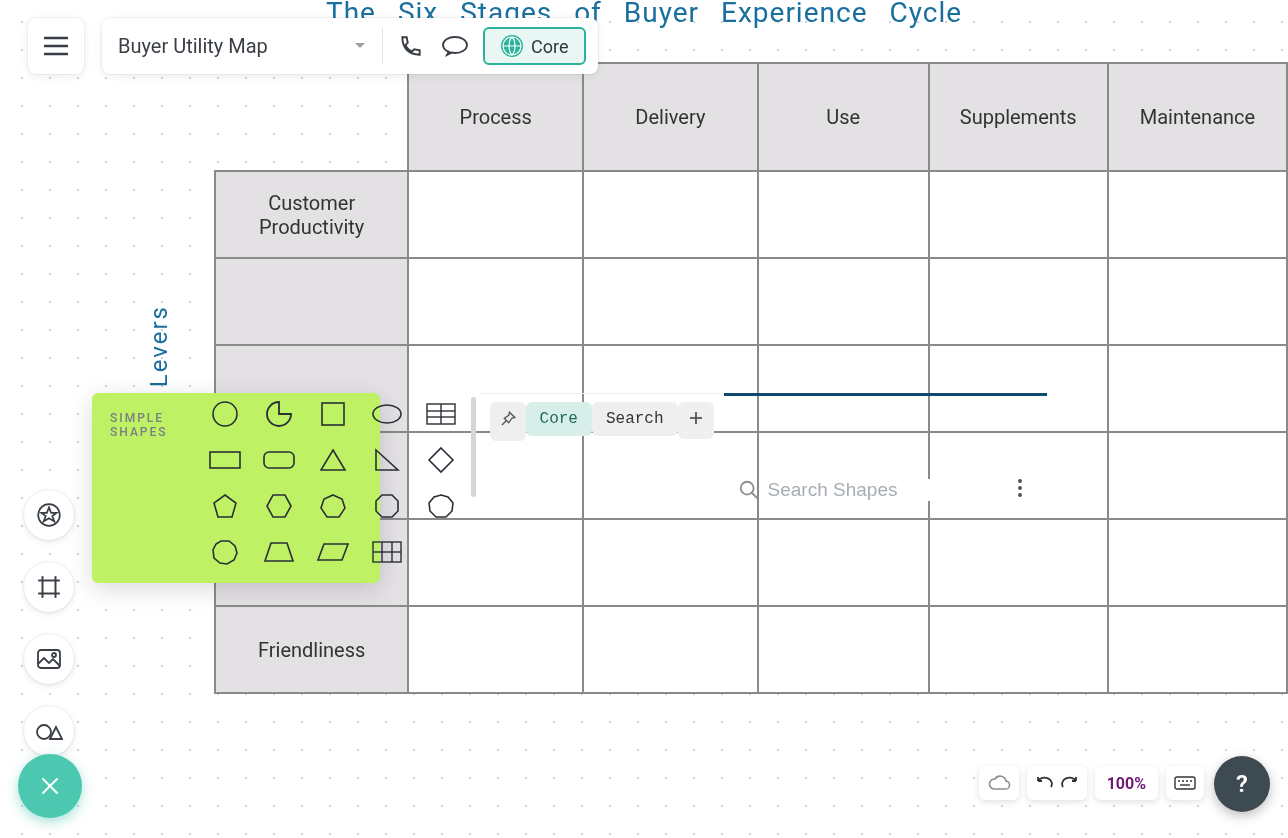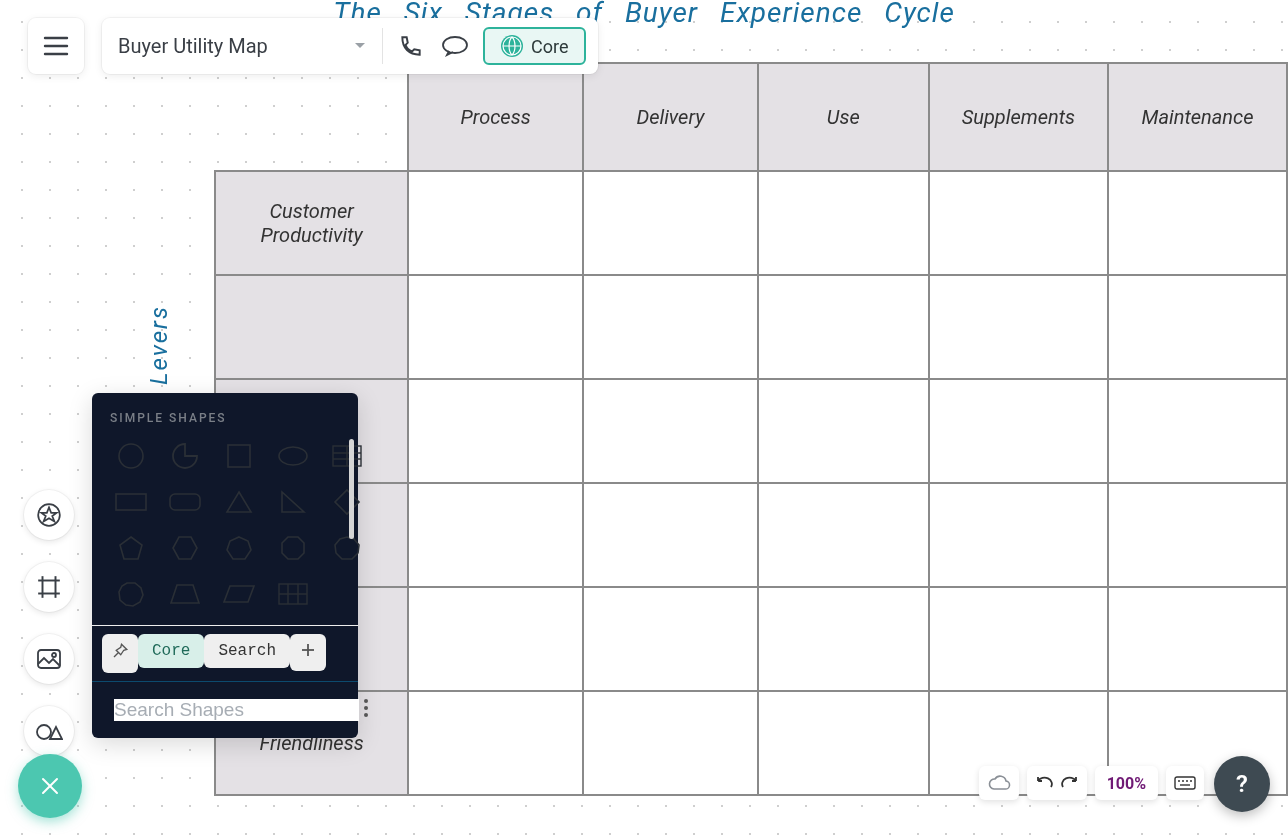--- a/index.html
+++ b/index.html
@@ -78,21 +78,21 @@
 }
 .share-btn .globe {
   width: 22px; height: 22px; border-radius: 50%;
   background: #2db39b;
   position: relative;
   display: inline-block;
 }
 
 
 .canvas-content {
-  position: absolute; inset: 0; font-style: italic;
+  position: absolute; inset: 0;
 }
 .title-top {
   position: absolute;
   top: -4px; left: 0; right: 0;
   text-align: center;
   font-size: 28px;
   color: #196f9e;
   letter-spacing: 1px;
   word-spacing: 14px;
 }
@@ -116,21 +116,21 @@
 }
 .matrix th {
   background: #e4e1e5;
   font-weight: 400;
   color: #333;
   font-size: 20px;
 }
 .matrix .corner { border: none; background: transparent; }
 .matrix thead th { height: 108px; }
 .matrix tbody th { font-size: 20px; }
-.matrix tbody th, .matrix tbody td { height: 104px; }
+.matrix tbody th, .matrix tbody td { height: 87px; }
 .matrix .rowlabel { width: 200px; padding: 0 12px; }
 .matrix col.c { width: 186px; }
 
 
 .left-rail {
   position: absolute;
   left: 24px; top: 490px;
   display: flex; flex-direction: column; gap: 22px;
 }
 .rail-btn {
@@ -151,25 +151,25 @@
   display: flex; align-items: center; justify-content: center;
   color: #fff;
   box-shadow: 0 4px 12px rgba(76,199,176,0.5);
   cursor: pointer;
 }
 
 
 .shapes-panel {
   position: absolute;
   left: 92px; top: 393px;
-  width: 266px;
-  background: #0f172a;
+  width: 288px;
+  background: #bef264;
   border-radius: 6px;
   box-shadow: 0 6px 24px rgba(0,0,0,0.15);
-  display: flex; flex-direction: column;
+  display: flex; flex-direction: row;
 }
 .panel-header {
   font-size: 12px;
   letter-spacing: 2px;
   color: #7a7f87;
   padding: 18px 18px 10px 18px;
   font-weight: 500;
 }
 .shape-scroll {
   position: relative;
@@ -205,21 +205,21 @@
   font-size: 16px;
   color: #333;
   background: #efefef;
   cursor: pointer;
 }
 .chip.active { background: #d8efe9; color: #1f6a59; }
 .chip.square { width: 36px; padding: 8px 0; text-align: center; }
 .search-row {
   display: flex; align-items: center;
   padding: 12px 14px;
-  border-top: 1px solid #0c4a6e;
+  border-top: 3px solid #0c4a6e;
 }
 .search-row input {
   border: none; outline: none;
   font-size: 19px;
   flex: 1;
   color: #333;
 }
 .search-row input::placeholder { color: #a7adb4; }
 .more-dots { width: 20px; cursor: pointer; color: #555; padding: 4px; }
 

